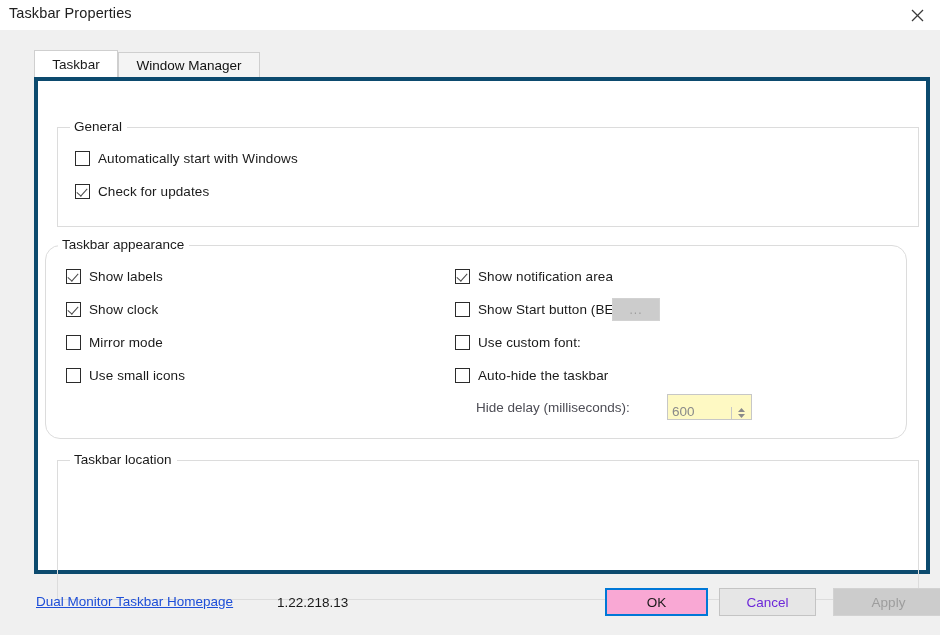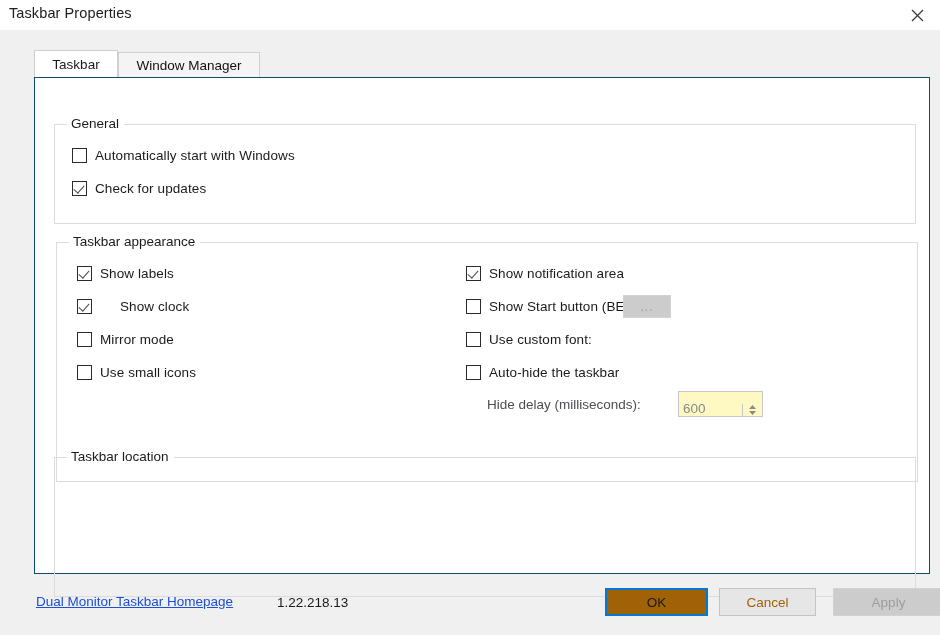--- a/index.html
+++ b/index.html
@@ -91,41 +91,41 @@
     z-index: 1;
     color: #111111;
   }
 
   
   #tab-panel {
     position: absolute;
     left: 14px; top: 47px;
     width: 896px; height: 497px;
     background: #ffffff;
-    border: 1px solid #0c4a6e;
+    border: 4px solid #0c4a6e;
     box-sizing: border-box;
   }
 
   
   .groupbox {
     position: absolute;
     box-sizing: border-box;
     border: 1px solid #dcdcdc;
   }
   .groupbox > .gb-legend {
     position: absolute;
     top: -9px; left: 12px;
     background: #ffffff;
     padding: 0 5px 0 4px;
     font-size: 13.5px;
     color: #1a1a1a;
     white-space: nowrap;
   }
   #gb-general       { left: 17px; top: 46px;  width: 862px; height: 100px; }
-  #gb-appearance    { left: 19px; top: 164px; width: 862px; height: 240px; }
+  #gb-appearance    { left: 5px; top: 164px; width: 862px; height: 194px; border-radius: 15px; }
   #gb-location      { left: 17px; top: 379px; width: 862px; height: 140px; }
 
   
   .cbrow {
     position: absolute;
     display: flex;
     align-items: center;
     white-space: nowrap;
     cursor: default;
   }
@@ -237,29 +237,29 @@
     box-sizing: border-box;
     display: flex;
     align-items: center;
     justify-content: center;
     font-size: 13.5px;
     cursor: default;
     white-space: nowrap;
   }
   #ok-button {
     left: 585px; width: 103px;
-    background: #a16207;
+    background: #f9a8d4;
     border: 2px solid #0078d7;
     color: #1a1a1a;
   }
   #cancel-button {
     left: 699px; width: 97px;
     background: #e6e6e6;
     border: 1px solid #c4c4c4;
-    color: #a16207;
+    color: #6d28d9;
   }
   #apply-button {
     left: 813px; width: 111px;
     background: #cccccc;
     border: 1px solid #d2d2d2;
     color: #9d9d9d;
   }
 </style>
 </head>
 <body>
@@ -303,21 +303,21 @@
       </div>
     </fieldset>
 
     <fieldset class="groupbox" id="gb-appearance">
       <div class="gb-legend">Taskbar appearance</div>
 
       <div class="cbrow" style="left:20px; top:23px;">
         <span class="cbox checked"></span>
         <span class="cblabel">Show labels</span>
       </div>
-      <div class="cbrow" style="left:20px; top:56px;gap:20px;">
+      <div class="cbrow" style="left:20px; top:56px;">
         <span class="cbox checked"></span>
         <span class="cblabel">Show clock</span>
       </div>
       <div class="cbrow" style="left:20px; top:89px;">
         <span class="cbox"></span>
         <span class="cblabel">Mirror mode</span>
       </div>
       <div class="cbrow" style="left:20px; top:122px;">
         <span class="cbox"></span>
         <span class="cblabel">Use small icons</span>

